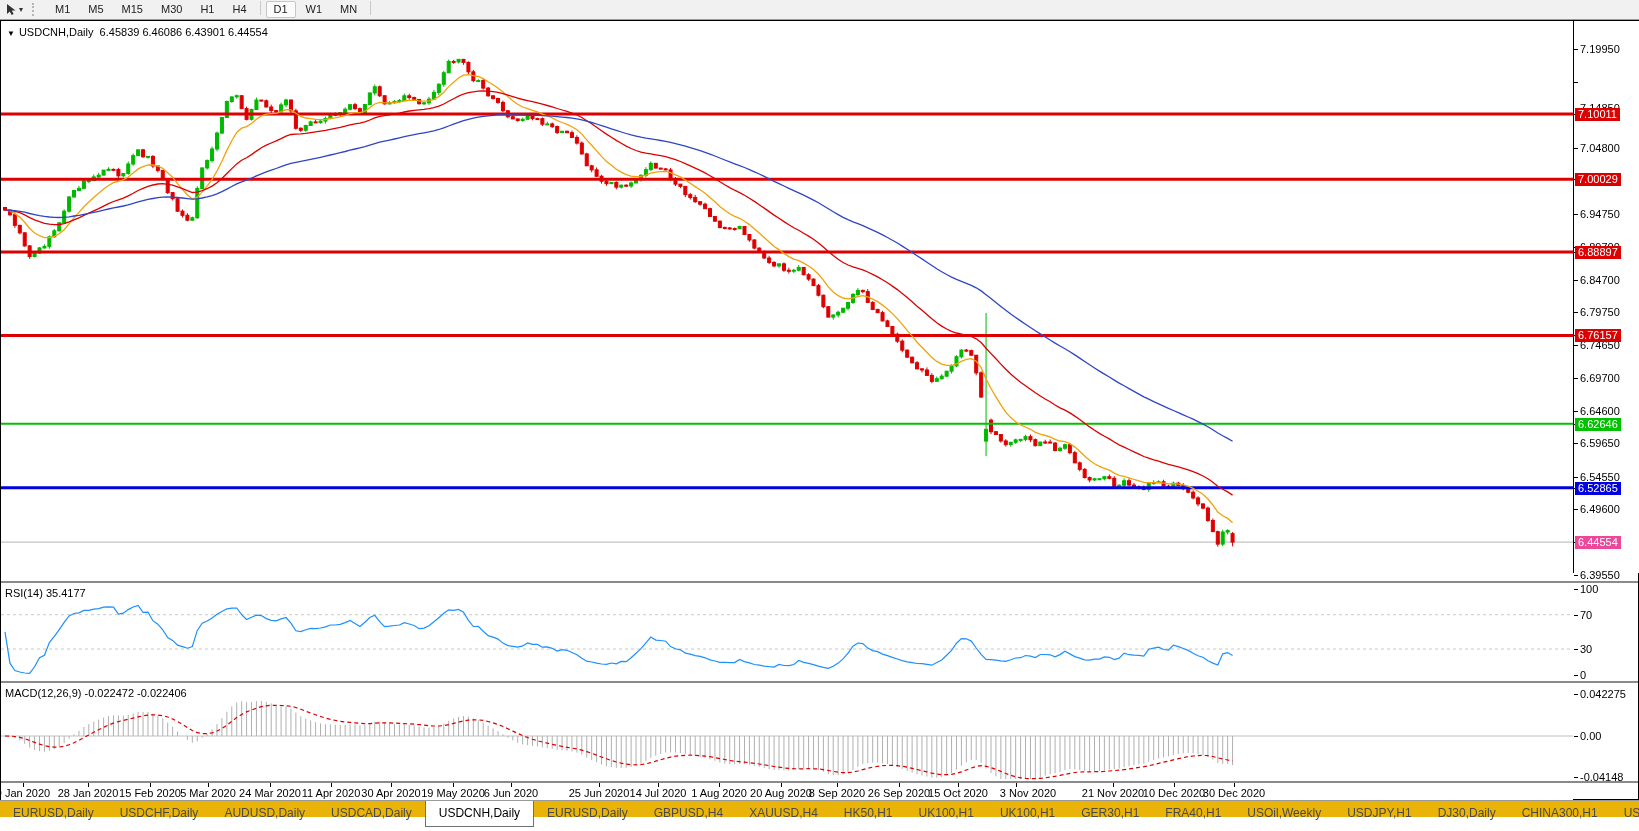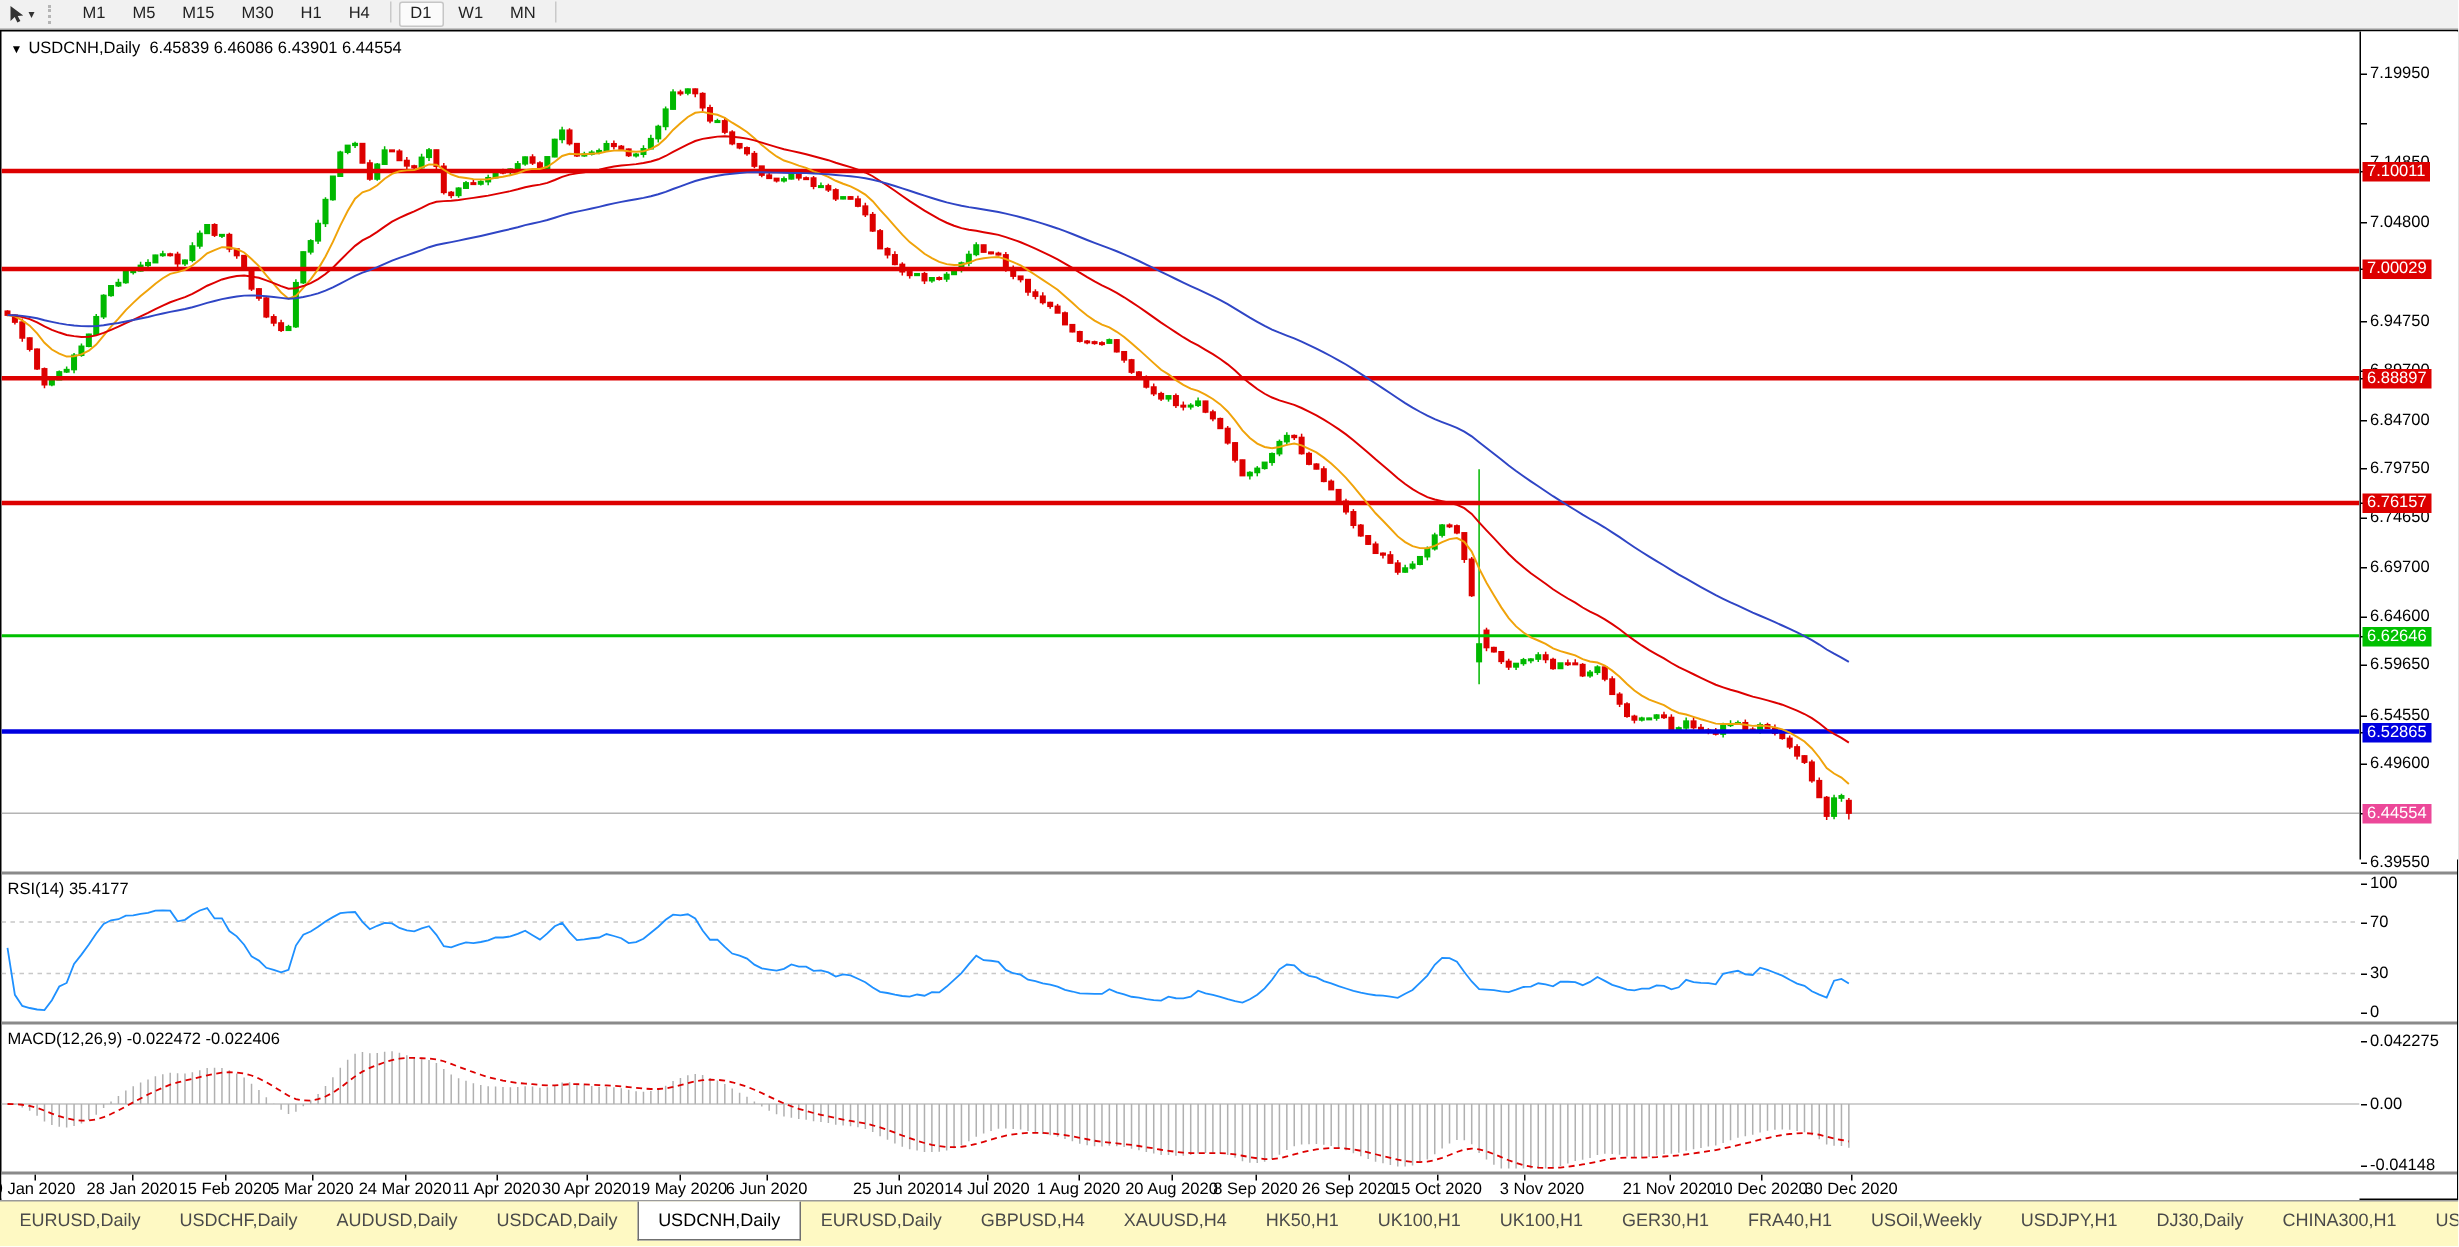--- a/index.html
+++ b/index.html
@@ -34,21 +34,21 @@
   .axis-label{position:absolute;left:6px;height:13px;line-height:13px;color:#000;white-space:nowrap;}
   .axis-label.colored{left:1px;padding:0 3px;color:#fff;z-index:3;}
   .axis-tick{position:absolute;left:0;width:4px;height:1px;background:#000;}
 
   
   #date-axis{position:absolute;left:0;top:762px;width:1572px;height:17px;background:#fff;z-index:4;}
   .date-tick{position:absolute;top:0;width:1px;height:4px;background:#000;}
   .date-label{position:absolute;top:4px;transform:translateX(-50%);font-size:11px;color:#000;white-space:nowrap;}
 
   
-  #tabbar{position:absolute;left:0;top:800px;width:1639px;height:31px;background:#fef9c3;
+  #tabbar{position:absolute;left:0;top:800px;width:1639px;height:17px;background:#eab308;
           border-top:1px solid #9a9a9a;display:flex;align-items:stretch;box-sizing:border-box;}
   .tab{font-size:12px;color:#4a4a4a;padding:5px 13px 0 13px;white-space:nowrap;height:26px;box-sizing:border-box;}
   .tab.active{background:#fff;color:#000;border:1px solid #707070;border-top:none;padding-top:5px;}
   .tab-sepbar{width:1px;height:14px;background:#b5b5b5;margin-top:6px;}
 </style>
 </head>
 <body>
 
 <div id="app">
 

